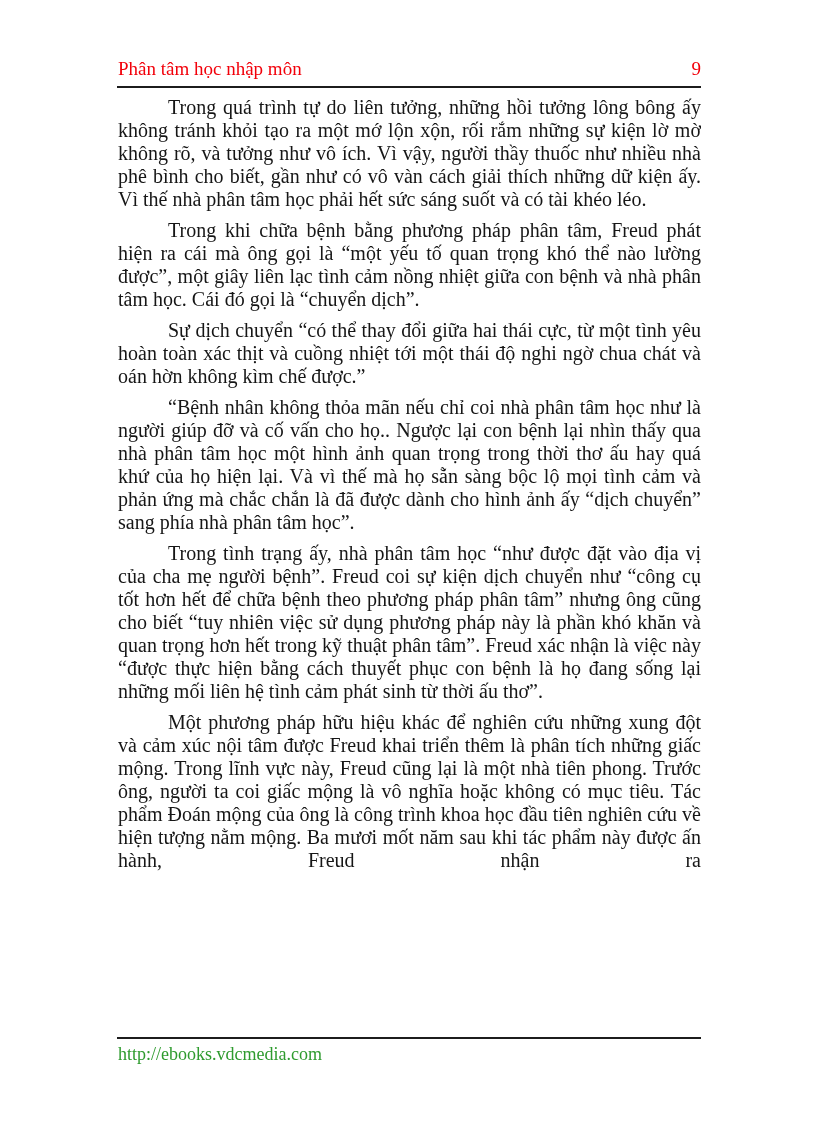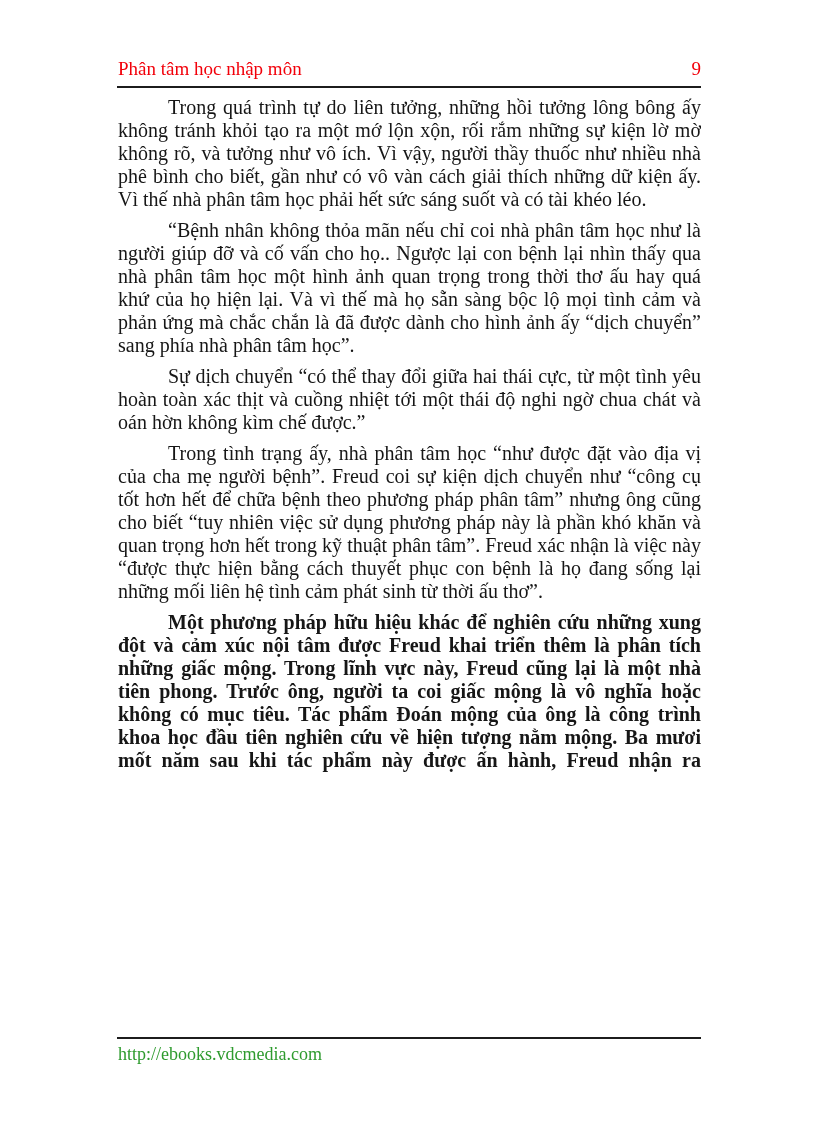--- a/index.html
+++ b/index.html
@@ -35,21 +35,21 @@
   .page-body {
     position: absolute; top: 96px; left: 118px; width: 583px; height: 938px;
     overflow: hidden;
     font-size: 20px; line-height: 23px;
     text-align: justify;
     color: var(--body-text);
   }
   .page-body p { margin: 0; text-indent: 50px; }
   .page-body p + p { margin-top: 8px; }
   .page-body p.continuation { text-indent: 0; }
-  .page-body p.fill-last { text-align-last: justify; font-weight: bold; }
+  .page-body p.fill-last { text-align-last: justify; }
   .footer-rule {
     position: absolute; top: 1037px; left: 117px; width: 584px;
     height: 0; border-top: 2px solid var(--rule);
   }
   .footer {
     position: absolute; top: 1043px; left: 118px; width: 583px;
     font-size: 18px; line-height: 23px;
   }
   .footer a {
     color: var(--footer-link);
@@ -63,22 +63,23 @@
 <div class="page">
 
   <div class="header">
     <span>Phân tâm học nhập môn</span>
     <span>9</span>
   </div>
   <div class="header-rule"></div>
 
   <main class="page-body">
     <p>Trong quá trình tự do liên tưởng, những hồi tưởng lông bông ấy không tránh khỏi tạo ra một mớ lộn xộn, rối rắm những sự kiện lờ mờ không rõ, và tưởng như vô ích. Vì vậy, người thầy thuốc như nhiều nhà phê bình cho biết, gần như có vô vàn cách giải thích những dữ kiện ấy. Vì thế nhà phân tâm học phải hết sức sáng suốt và có tài khéo léo.</p>
+    <p>Trong khi chữa bệnh bằng phương pháp phân tâm, Freud phát hiện ra cái mà ông gọi là “một yếu tố quan trọng khó thể nào lường được”, một giây liên lạc tình cảm nồng nhiệt giữa con bệnh và nhà phân tâm học. Cái đó gọi là “chuyển dịch”.</p>
+    <p>Sự dịch chuyển “có thể thay đổi giữa hai thái cực, từ một tình yêu hoàn toàn xác thịt và cuồng nhiệt tới một thái độ nghi ngờ chua chát và oán hờn không kìm chế được.”</p>
     <p>“Bệnh nhân không thỏa mãn nếu chỉ coi nhà phân tâm học như là người giúp đỡ và cố vấn cho họ.. Ngược lại con bệnh lại nhìn thấy qua nhà phân tâm học một hình ảnh quan trọng trong thời thơ ấu hay quá khứ của họ hiện lại. Và vì thế mà họ sẵn sàng bộc lộ mọi tình cảm và phản ứng mà chắc chắn là đã được dành cho hình ảnh ấy “dịch chuyển” sang phía nhà phân tâm học”.</p>
-    <p>Sự dịch chuyển “có thể thay đổi giữa hai thái cực, từ một tình yêu hoàn toàn xác thịt và cuồng nhiệt tới một thái độ nghi ngờ chua chát và oán hờn không kìm chế được.”</p>
     <p>Trong tình trạng ấy, nhà phân tâm học “như được đặt vào địa vị của cha mẹ người bệnh”. Freud coi sự kiện dịch chuyển như “công cụ tốt hơn hết để chữa bệnh theo phương pháp phân tâm” nhưng ông cũng cho biết “tuy nhiên việc sử dụng phương pháp này là phần khó khăn và quan trọng hơn hết trong kỹ thuật phân tâm”. Freud xác nhận là việc này “được thực hiện bằng cách thuyết phục con bệnh là họ đang sống lại những mối liên hệ tình cảm phát sinh từ thời ấu thơ”.</p>
     <p class="fill-last">Một phương pháp hữu hiệu khác để nghiên cứu những xung đột và cảm xúc nội tâm được Freud khai triển thêm là phân tích những giấc mộng. Trong lĩnh vực này, Freud cũng lại là một nhà tiên phong. Trước ông, người ta coi giấc mộng là vô nghĩa hoặc không có mục tiêu. Tác phẩm Đoán mộng của ông là công trình khoa học đầu tiên nghiên cứu về hiện tượng nằm mộng. Ba mươi mốt năm sau khi tác phẩm này được ấn hành, Freud nhận ra</p>
   </main>
 
   <div class="footer-rule"></div>
   <div class="footer">
     <a>http://ebooks.vdcmedia.com</a>
   </div>
 
 </div>

